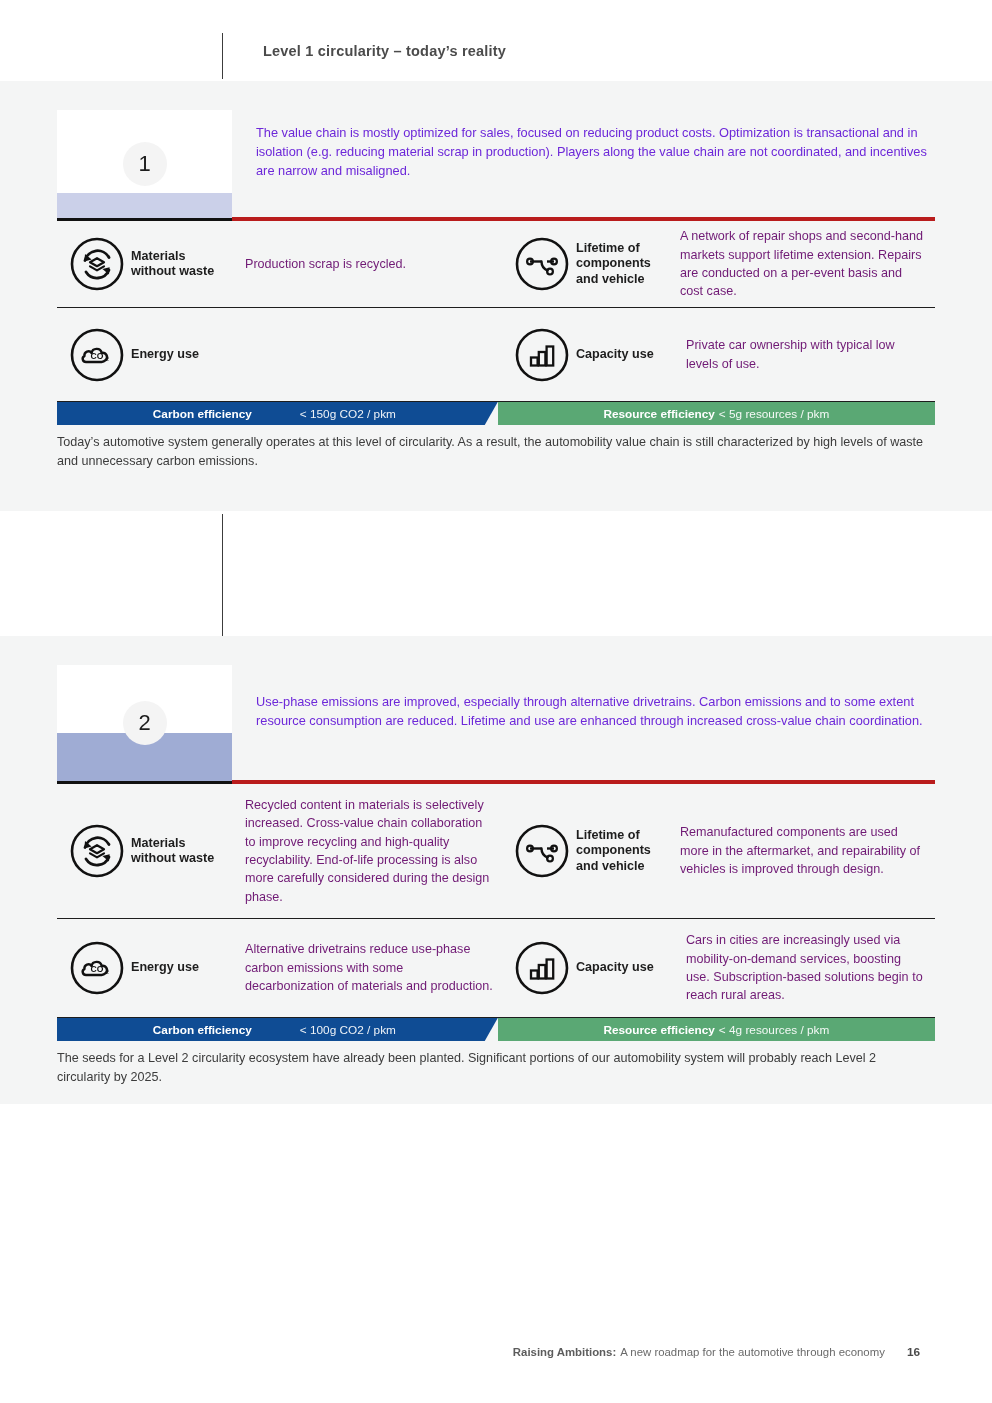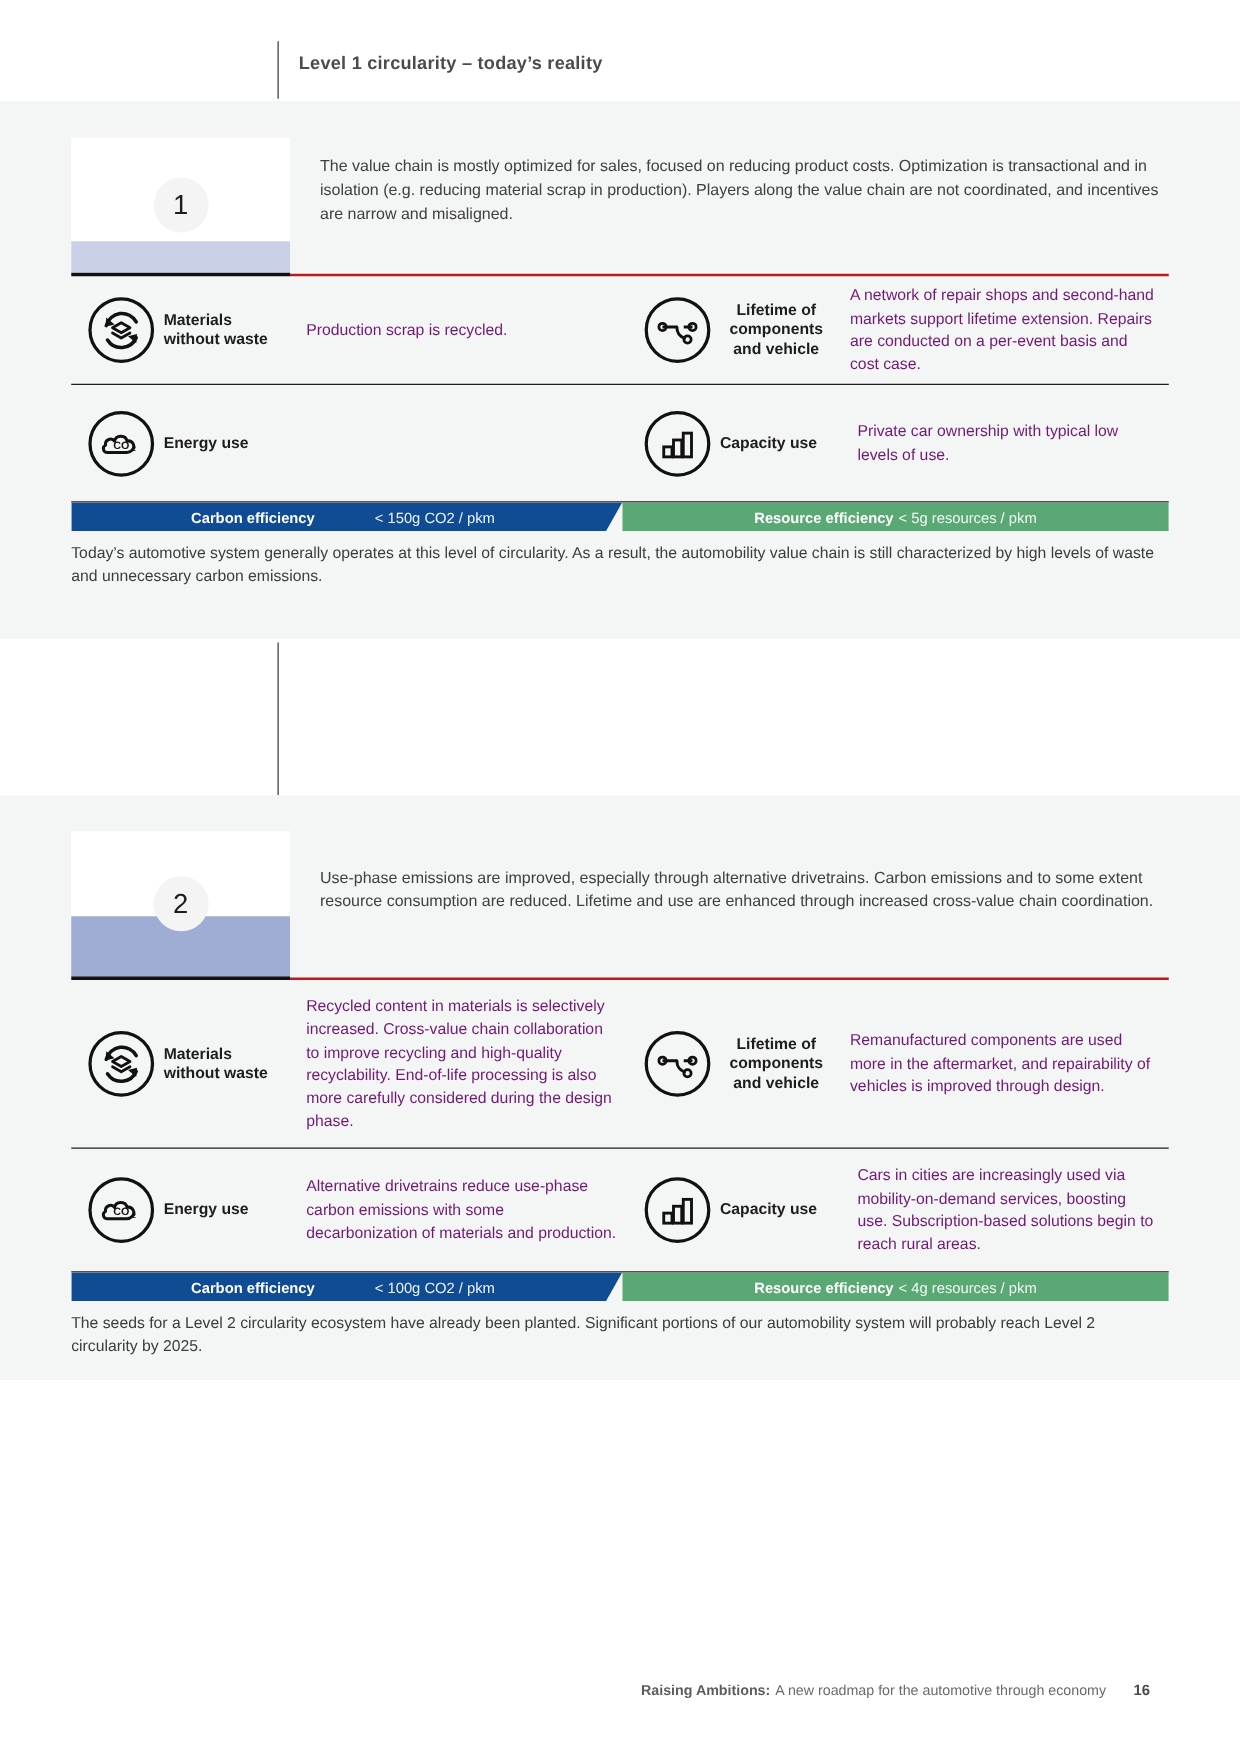--- a/index.html
+++ b/index.html
@@ -12,21 +12,21 @@
     overflow:hidden;
     -webkit-font-smoothing:antialiased;
   }
 
   
   .band{position:absolute;left:0;width:992px;background:#f4f5f5;}
   #band-1{top:81px;height:430px;}
   #band-2{top:636px;height:468px;}
 
   
-  .section-header{position:absolute;display:flex;align-items:flex-start;}
+  .section-header{position:absolute;display:flex;align-items:flex-start;gap:24px;}
   .sh-rule{width:1px;background:#3c3c3c;margin-right:16px;}
   .sh-title{
     font-size:14.5px;font-weight:bold;color:#4b4b4b;letter-spacing:.2px;
     line-height:1.2;padding-top:10px;white-space:nowrap;
   }
   #header-1{left:222px;top:33px;height:46px;}
   #header-1 .sh-rule{height:46px;}
   #header-2{left:222px;top:514px;height:122px;}
   #header-2 .sh-rule{height:122px;}
   #header-2 .sh-title{padding-top:86px;}
@@ -49,41 +49,41 @@
   #tile-2{height:116px;}
   #tile-2 .tile-fill{height:48px;background:#9facd4;}
   .tile-badge{
     position:relative;z-index:2;
     width:44px;height:44px;border-radius:50%;
     background:#f4f4f4;color:#1d1d1d;
     display:flex;align-items:center;justify-content:center;
     font-size:22px;font-weight:normal;line-height:1;
   }
   .intro-text{
-    flex:1;border-bottom:2px solid #b91c1c;
+    flex:1;border-bottom:4px solid #b91c1c;
     padding:16px 0 8px 24px;
-    font-size:12.8px;line-height:1.48;color:#404040;
+    font-size:12.8px;line-height:1.48;color:#6d28d9;
   }
   #level-1 .intro-text{padding-top:14px;}
   #level-2 .intro-text{padding-top:28px;}
 
   
   .pillar-row{display:flex;border-bottom:1px solid #1d1d1d;}
   .pillar{display:flex;align-items:center;box-sizing:border-box;}
   .pillar.left{width:445px;flex:0 0 445px;}
   .pillar.right{flex:1;}
   .pillar-icon{
     flex:0 0 62px;width:62px;height:62px;margin:0 6px 0 6px;
     display:flex;align-items:center;justify-content:flex-end;
   }
   .pillar-label{
     flex:0 0 auto;width:96px;
     font-size:12.6px;font-weight:bold;line-height:1.22;color:#1d1d1d;
   }
-  .pillar-label.wide{width:90px;text-align:center;}
+  .pillar-label.wide{width:90px;}
   .pillar-body{
     flex:1;font-size:12.6px;line-height:1.46;color:#701a75;padding-left:18px;padding-right:8px;
   }
   .pillar.right .pillar-body{padding-left:14px;}
 
   #l1-row-1 .pillar{height:86px;}
   #l1-row-2 .pillar{height:93px;}
   #l2-row-1 .pillar{height:134px;}
   #l2-row-2 .pillar{height:98px;}
 

